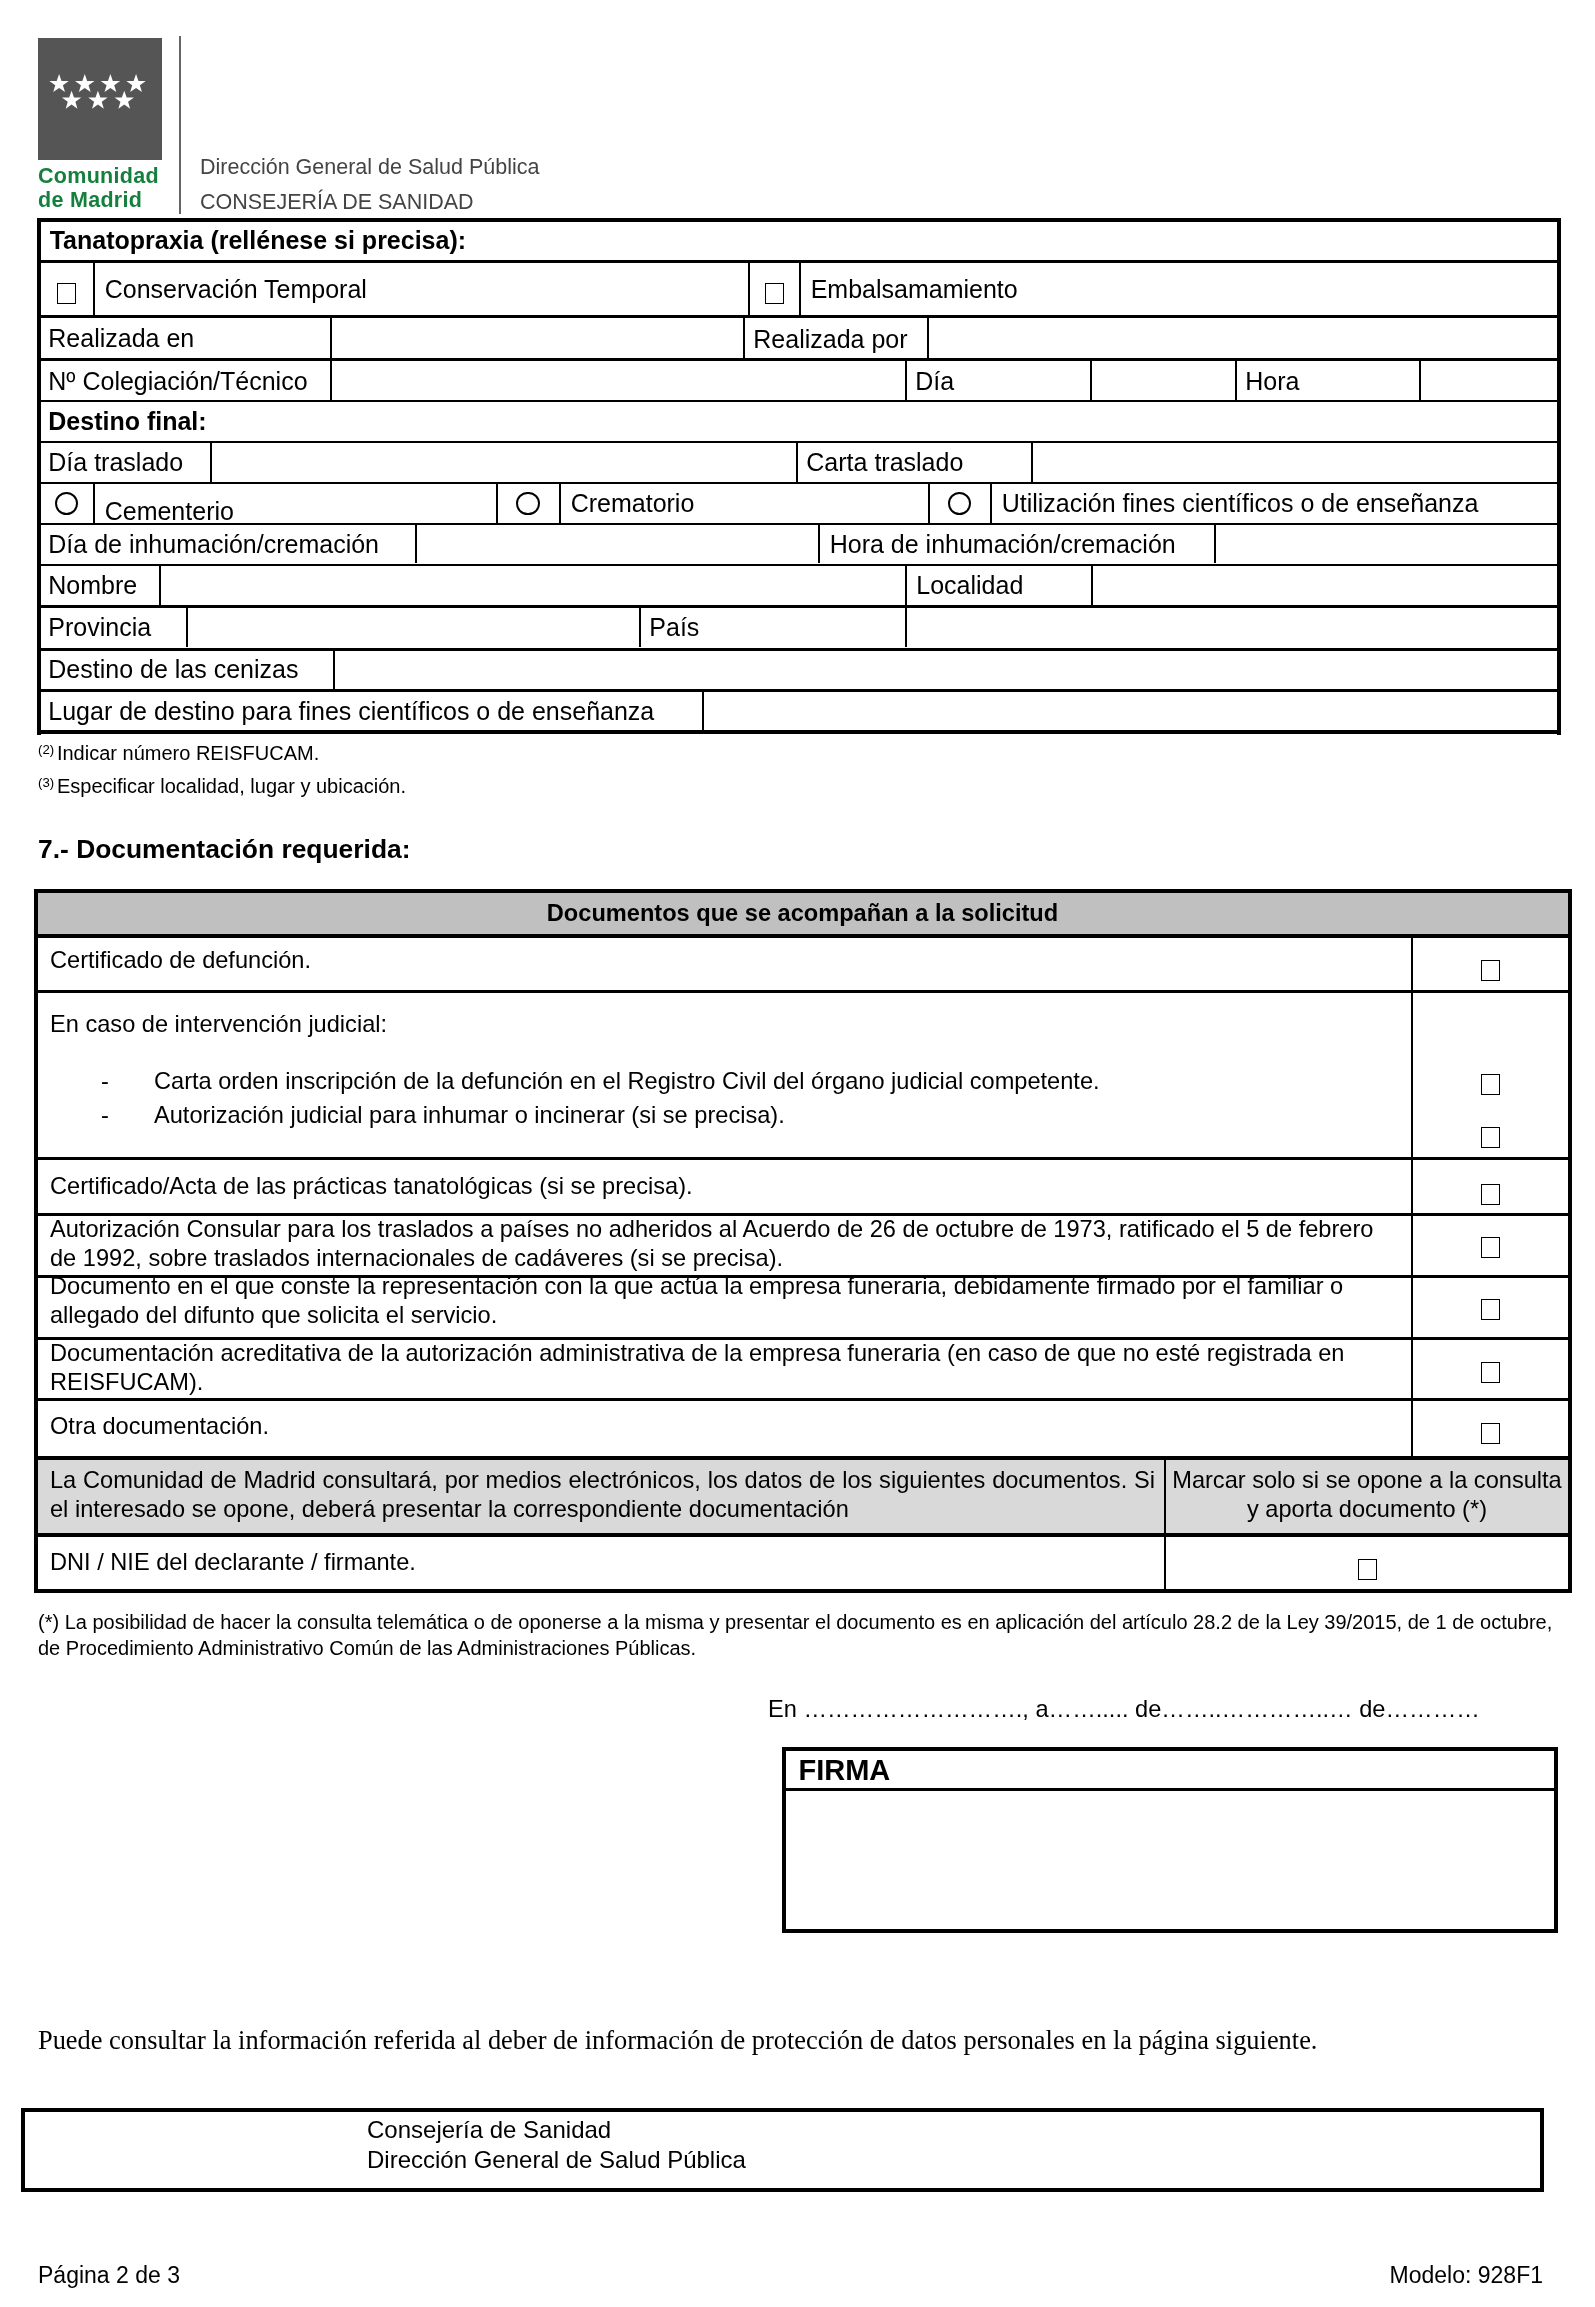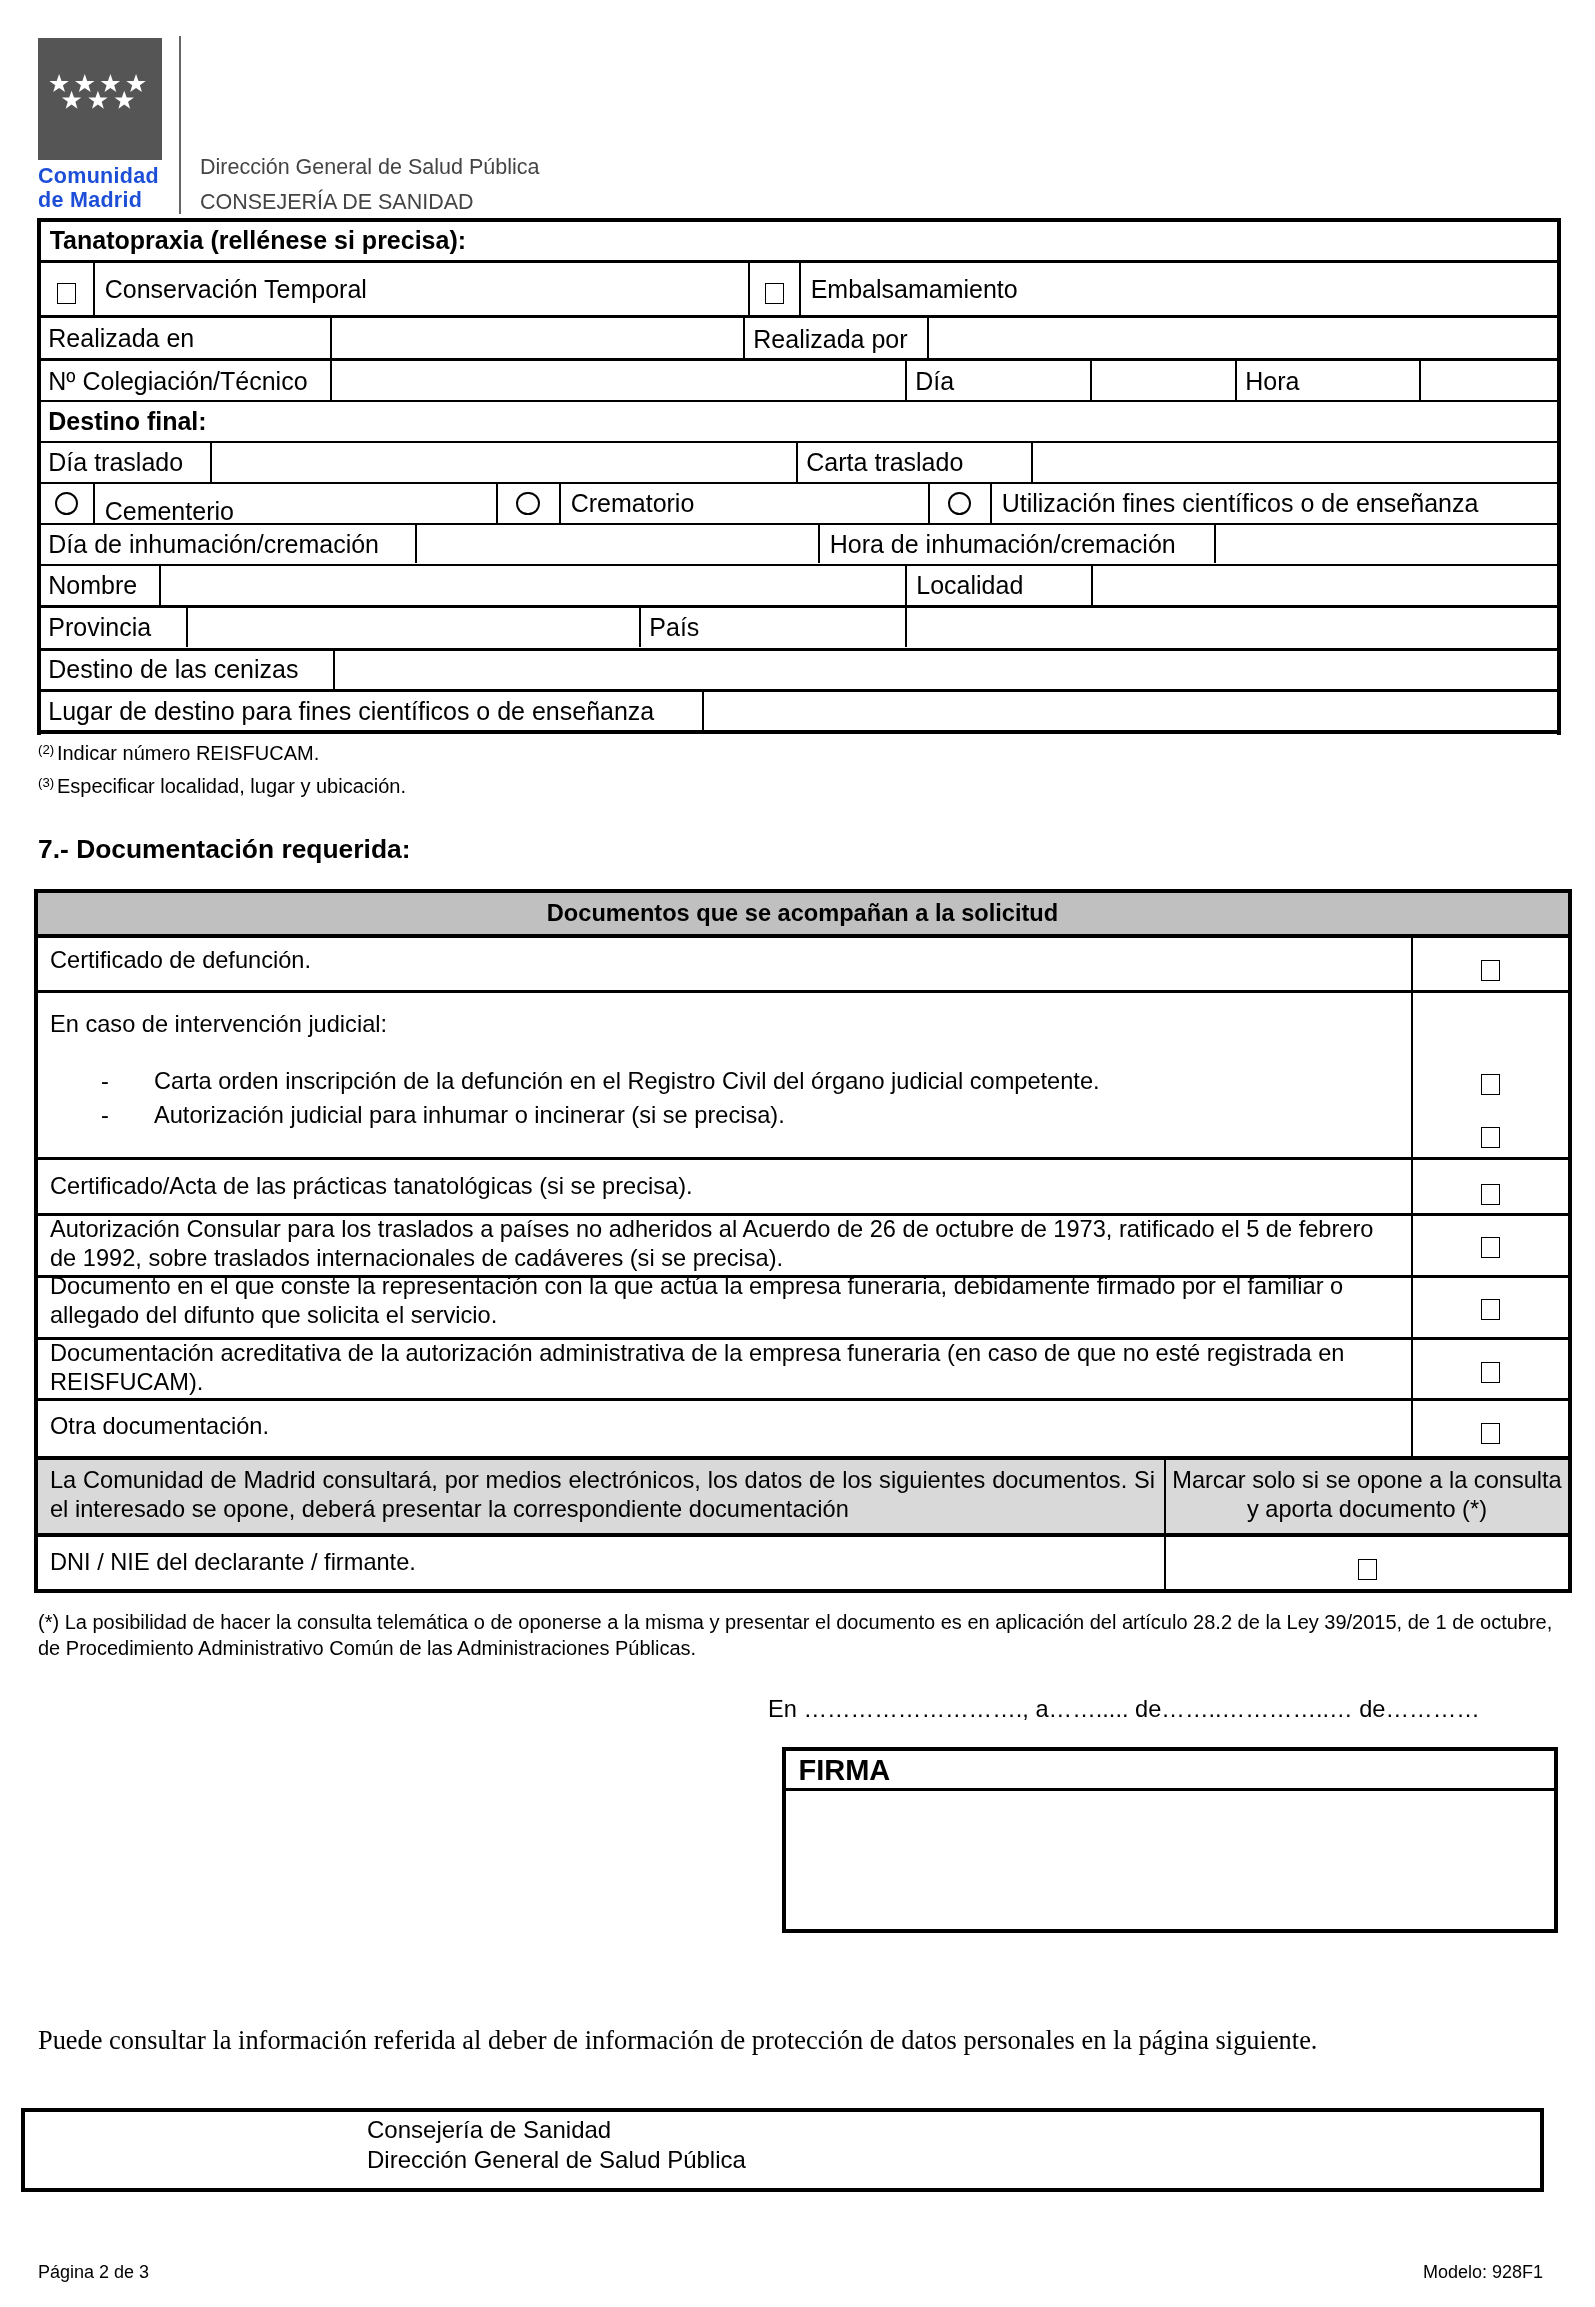--- a/index.html
+++ b/index.html
@@ -2,21 +2,21 @@
 <html style="font-size:11px"><head>
 <meta charset="utf-8">
 <style>
   html, body { margin:0; padding:0; background:#fff; }
   body { width:1595px; height:2307px; position:relative; overflow:hidden;
          font-family:"Liberation Sans", sans-serif; color:#000; }
   .abs { position:absolute; }
   
   .logo-box { left:38px; top:38px; width:124px; height:122px; background:#555; }
   .logo-box svg { position:absolute; left:0; top:0; }
-  .logo-name { left:38px; font-weight:bold; font-size:21.5px; line-height:23.6px; color:#1d4ed8; letter-spacing:0.3px; }
+  .logo-name { left:38px; font-weight:bold; font-size:21.5px; line-height:23.6px; color:#15803d; letter-spacing:0.3px; }
   .header-rule { left:179px; top:36px; width:2.1px; height:178px; background:#666; }
   .header-line { left:200px; font-size:21.5px; color:#444; white-space:nowrap; }
 
   
   .cell { position:absolute; box-sizing:border-box; font-size:25px; line-height:1; padding-left:9.7px;
           display:flex; align-items:center; white-space:nowrap; }
   .hline { position:absolute; background:#000; }
   .vline { position:absolute; background:#000; width:2.1px; }
   .bold { font-weight:bold; }
   .chk { width:18px; height:18px; border:1.7px solid #000; box-sizing:border-box; display:inline-block; }
@@ -33,21 +33,21 @@
   .gray-light { background:#d9d9d9; }
 
   .firma-box { left:782px; top:1747px; width:776px; height:186px; border:4.2px solid #000; box-sizing:border-box; }
   .firma-head { position:absolute; left:0; top:0; right:0; height:40px; border-bottom:3.5px solid #000; box-sizing:border-box;
                 font-weight:bold; font-size:29px; padding-left:12.5px; line-height:38px; }
   .serif-note { left:38px; top:2025px; font-family:"Liberation Serif", serif; font-size:26.4px; white-space:nowrap; }
   .dest-box { left:21px; top:2108px; width:1523px; height:84px; border:4.2px solid #000; box-sizing:border-box; }
   .dest-label { position:absolute; left:0; top:0; width:327px; bottom:0; border-right:2.1px solid #000; display:flex;
                 align-items:center; justify-content:center; font-weight:bold; font-size:24px; }
   .dest-lines { position:absolute; left:342px; top:2.8px; font-size:24px; line-height:30px; }
-  .page-foot { top:2262px; font-size:18px; }
+  .page-foot { top:2262px; font-size:23px; }
 </style>
 </head>
 <body>
 
 <div class="abs logo-box">
   <svg width="124" height="122" viewBox="0 0 178 176">
     <g fill="#fff">
       <polygon points="30,52 33.5,62 44,62 35.5,68 38.5,78 30,72 21.5,78 24.5,68 16,62 26.5,62"></polygon>
       <polygon points="67,52 70.5,62 81,62 72.5,68 75.5,78 67,72 58.5,78 61.5,68 53,62 63.5,62"></polygon>
       <polygon points="104,52 107.5,62 118,62 109.5,68 112.5,78 104,72 95.5,78 98.5,68 90,62 100.5,62"></polygon>

